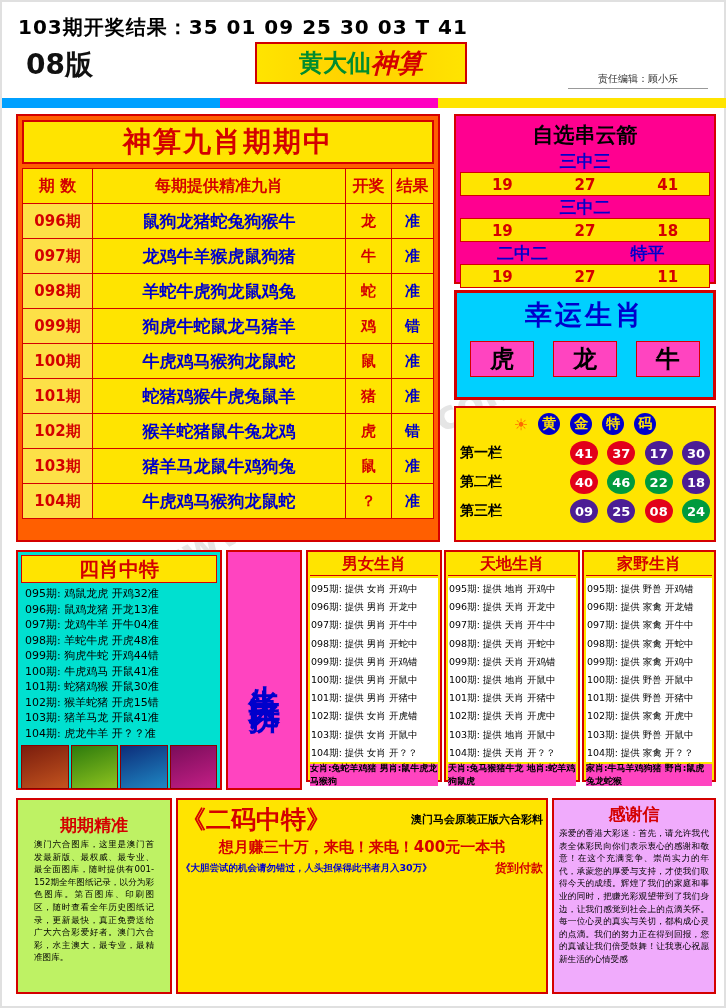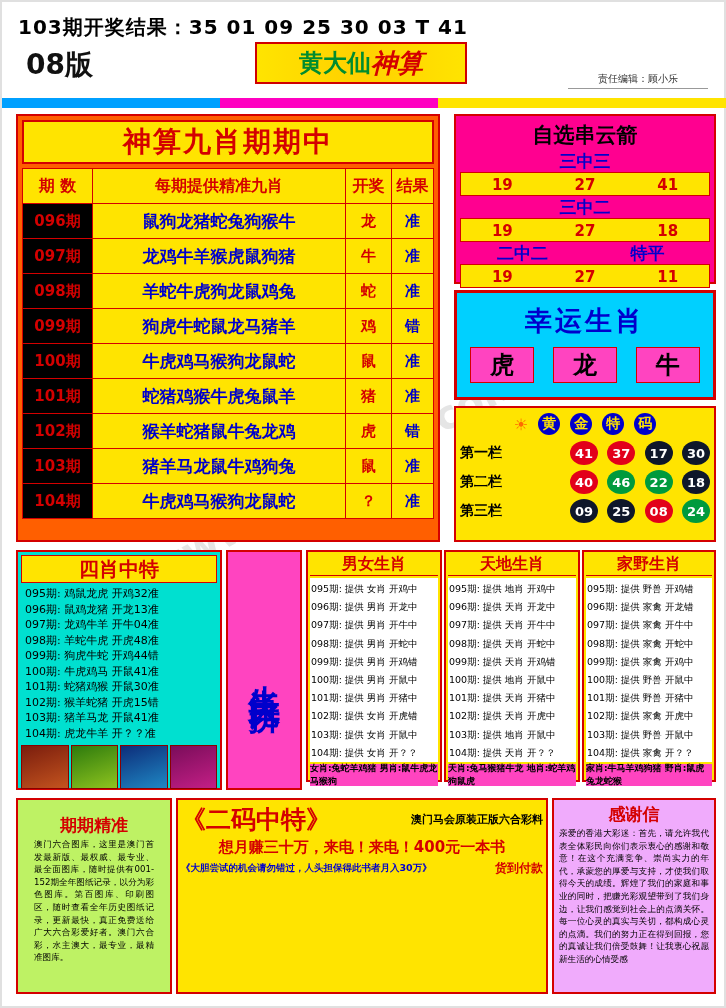--- a/index.html
+++ b/index.html
@@ -53,53 +53,53 @@
     height:44px; background:#ffe400; border:2px solid #d40000;
     display:flex; align-items:center; justify-content:center;
     font-size:28px; font-weight:bold; color:#d40000; letter-spacing:2px;
   }
   table.main { width:100%; border-collapse:collapse; margin-top:4px; background:#fff; }
   table.main th, table.main td {
     border:1px solid #d40000; text-align:center;
     font-size:15px; font-weight:bold; height:35px;
   }
   table.main thead th { background:#ffe400; color:#d40000; font-size:16px; }
-  table.main td.period { background:#000000; color:#d40000; width:70px; }
+  table.main td.period { background:#fde047; color:#d40000; width:70px; }
   table.main td.animals { background:#ffe400; color:#0000cc; font-size:17px; }
   table.main td.open { background:#ffe400; color:#d40000; width:46px; }
   table.main td.res { background:#ffe400; color:#0000cc; width:42px; }
   
   #pick-panel { left:452px; top:112px; width:262px; height:170px; background:#ff0090; border:2px solid #d40000; padding:4px; }
   #pick-panel .ttl { height:30px; display:flex; align-items:center; justify-content:center;
     font-size:21px; font-weight:bold; color:#000; }
   .pk-row-label { text-align:center; font-size:17px; font-weight:bold; color:#0000cc; background:#ff0090; height:22px; line-height:22px; }
   .pk-nums { display:flex; background:#ffe400; border:1px solid #d40000; height:24px; }
   .pk-nums span { flex:1; text-align:center; font-size:15px; font-weight:bold; color:#d40000; line-height:24px; }
   .pk-split { display:flex; height:22px; }
   .pk-split div { flex:1; text-align:center; font-size:17px; font-weight:bold; color:#0000cc; line-height:22px; }
   
   #lucky-panel { left:452px; top:288px; width:262px; height:110px; background:#00d0ff; border:3px solid #d40000; padding:4px; }
-  #lucky-panel .ttl { text-align:center; font-size:27px; font-weight:bold; color:#0000cc; letter-spacing:3px; margin-top:6px; }
+  #lucky-panel .ttl { text-align:center; font-size:27px; font-weight:bold; color:#0000cc; letter-spacing:3px; margin-top:0; }
   .lucky-row { display:flex; justify-content:space-around; margin-top:8px; }
   .lucky-row .b { background:#ff44c0; border:1px solid #d40000; width:64px; height:36px;
     display:flex; align-items:center; justify-content:center;
     font-size:24px; font-weight:bold; color:#000; }
   
   #gold-panel { left:452px; top:404px; width:262px; height:136px; background:#ffe400; border:2px solid #d40000; padding:4px; }
   .gold-head { display:flex; justify-content:center; gap:10px; align-items:center; height:24px; }
   .gold-head .sun { color:#ff6a00; font-size:16px; }
   .gold-head .c { width:22px; height:22px; border-radius:50%; background:#0000cc; color:#ffe400;
     font-size:14px; font-weight:bold; display:flex; align-items:center; justify-content:center; }
   .gold-row { display:flex; align-items:center; margin-top:5px;gap:32px; }
   .gold-row .lbl { width:78px; font-size:14px; font-weight:bold; color:#000; }
   .gold-row .balls { flex:1; display:flex; justify-content:space-between; }
   .ball { width:28px; height:24px; border-radius:50%; color:#fff; font-size:13px; font-weight:bold;
     display:flex; align-items:center; justify-content:center; }
   .ball.red { background:#e2001a; }
-  .ball.blue { background:#0f172a; }
+  .ball.blue { background:#4c1d95; }
   .ball.green { background:#009a3d; }
   
   #four-panel { left:14px; top:548px; width:206px; height:240px; background:#00e0d0; border:2px solid #d40000; padding:3px; }
   #four-panel .ttl { height:28px; background:#ffe400; border:1px solid #d40000;
     display:flex; align-items:center; justify-content:center; font-size:20px; font-weight:bold; color:#d40000; }
   .four-list { margin-top:3px; }
   .four-list div { font-size:11px; color:#000; line-height:15.5px; padding-left:4px; }
   .four-imgs { display:flex; margin-top:4px; gap:2px; }
   .four-imgs .im { flex:1; height:44px; border:1px solid #800; }
   .im1 { background:linear-gradient(160deg,#7a1d0d,#c4541f); }

